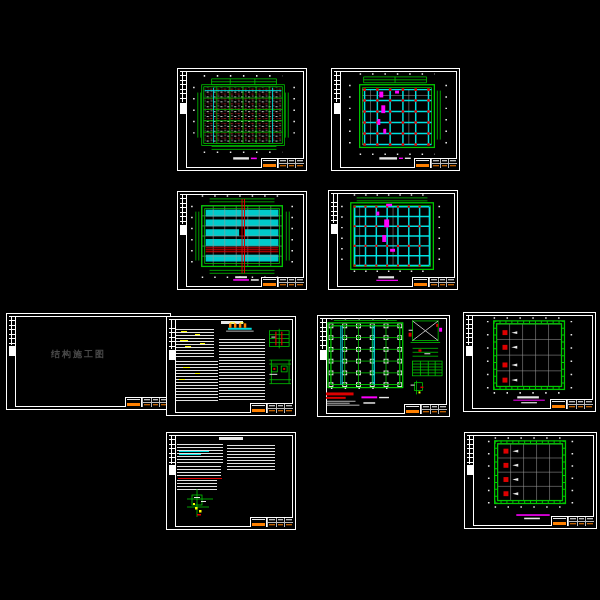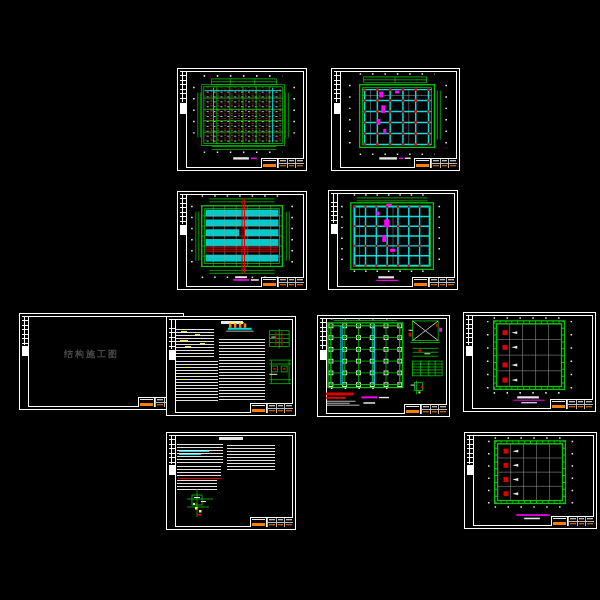--- a/index.html
+++ b/index.html
@@ -240,21 +240,21 @@
           <span></span>
           <span></span>
           <span></span>
           <span class="o"></span>
           <span class="o"></span>
           <span class="o"></span>
         </div>
       </div>
 </div>
 
-<div class="sheet" style="left:19px;top:313px;width:165px;height:97px">
+<div class="sheet" style="left:6px;top:313px;width:165px;height:97px">
   <div class="strip">
         <div class="strip-cells"></div>
         <div class="strip-fill"></div>
       </div>
   <div class="inner"></div>
   <div class="cover-title" style="left:44px;top:34px">结构施工图</div>
   <div class="tblock">
         <div class="tb-main">
           <i class="wl"></i>
           <i class="ob"></i>

